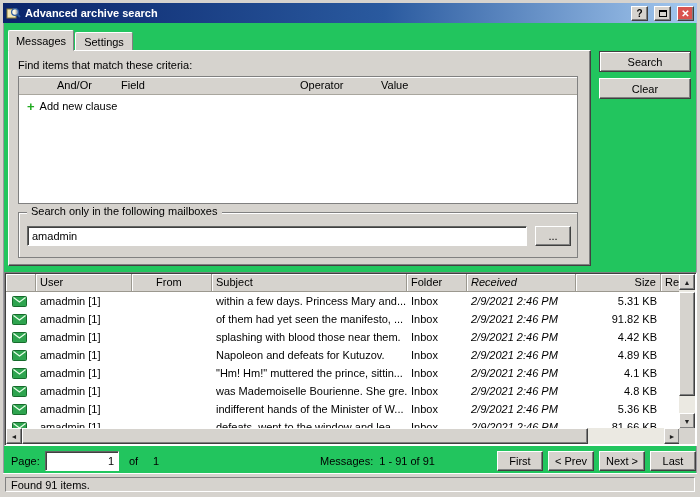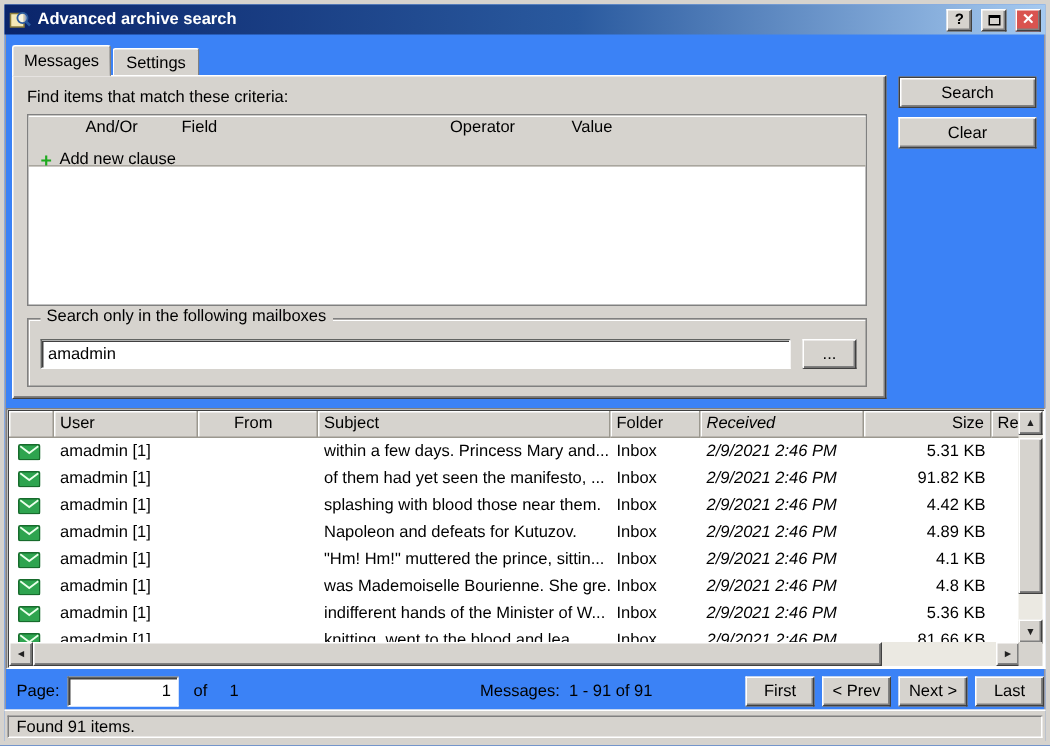--- a/index.html
+++ b/index.html
@@ -1,19 +1,19 @@
 <!DOCTYPE html>
 <html><head>
 <meta charset="utf-8">
 <style>
   * { box-sizing: border-box; margin: 0; padding: 0; }
   html,body { width:700px; height:497px; }
   body { font-family: "Liberation Sans", sans-serif; font-size: 11px; color:#000; background:#808080; }
 
-  .window { position:relative; width:700px; height:497px; background:#3b82f6; border:3px solid #d6d3ce; box-shadow: inset 0 0 0 1px #9b99a0; }
+  .window { position:relative; width:700px; height:497px; background:#22c55e; border:3px solid #d6d3ce; box-shadow: inset 0 0 0 1px #9b99a0; }
 
   
   .titlebar { position:absolute; left:0; top:0; right:0; height:20px;
     background:linear-gradient(90deg,#0a246a 0%,#2a5a9f 55%,#a6caf0 100%);
     display:flex; align-items:center; gap:4px; padding:0 3px; }
   .app-icon { width:15px; height:15px; flex:none; }
   .title-text { color:#fff; font-weight:bold; flex:1; white-space:nowrap; overflow:hidden; }
   .tb-btn { width:17px; height:15px; flex:none; background:#d6d3ce; border:1px solid; border-color:#fff #404040 #404040 #fff;
     box-shadow: inset -1px -1px 0 #808080; display:flex; align-items:center; justify-content:center;
     font-size:10px; font-weight:bold; cursor:default; margin-left:2px; }
@@ -25,21 +25,21 @@
     display:flex; align-items:center; justify-content:center; padding:0 8px; border-radius:2px 2px 0 0; }
   .tab-active { left:5px; top:27px; height:21px; width:66px; z-index:3; border-bottom-color:#d6d3ce; }
   .tab-inactive { left:72px; top:29px; height:19px; width:58px; z-index:1; }
 
   .tabpage { position:absolute; left:5px; top:47px; width:583px; height:216px; background:#d6d3ce;
     border:1px solid; border-color:#fff #404040 #404040 #fff; box-shadow: inset -1px -1px 0 #808080; z-index:2; }
 
   .criteria-label { position:absolute; left:9px; top:8px; }
 
   .criteria-box { position:absolute; left:9px; top:25px; width:560px; height:128px; background:#fff; border:1px solid #808080; }
-  .criteria-header { position:absolute; left:0; top:0; right:0; height:34px; background:#d6d3ce; border-bottom:1px solid #a9a69e; box-shadow: inset 0 1px 0 #fff; }
+  .criteria-header { position:absolute; left:0; top:0; right:0; height:18px; background:#d6d3ce; border-bottom:1px solid #a9a69e; box-shadow: inset 0 1px 0 #fff; }
   .crit-col { position:absolute; top:2px; }
   .crit-andor { left:38px; }  .crit-field { left:102px; } .crit-operator { left:252px;margin-left:29px; } .crit-value { left:362px; }
   .add-clause { position:absolute; left:8px; top:23px; display:flex; align-items:center; gap:5px; cursor:default; }
   .plus-glyph { color:#1faa1f; font-weight:bold; font-size:13px; line-height:11px; }
 
   .groupbox { position:absolute; left:9px; top:161px; width:560px; height:46px; border:1px solid #808080; box-shadow: inset 1px 1px 0 #fff; }
   .groupbox-legend { position:absolute; left:8px; top:-8px; background:#d6d3ce; padding:0 4px; white-space:nowrap; }
   .mb-input { position:absolute; left:8px; top:13px; width:500px; height:20px; background:#fff;
     border:1px solid; border-color:#636563 #fff #fff #636563; box-shadow: inset 1px 1px 0 #404040;
     font-family:"Liberation Sans",sans-serif; font-size:11px; padding:0 4px; }
@@ -269,21 +269,21 @@
   </div>
           <div class="lv-row">
     <span class="cell c-icon">
       <svg width="15" height="11" viewBox="0 0 15 11">
         <rect x="0.5" y="0.5" width="14" height="10" rx="1" fill="#2ea44f" stroke="#176b2c"></rect>
         <polyline points="1.5,1.5 7.5,6 13.5,1.5" fill="none" stroke="#eaffea" stroke-width="1.2"></polyline>
       </svg>
     </span>
     <span class="cell c-user">amadmin [1]</span>
     <span class="cell c-from"></span>
-    <span class="cell c-subject">knitting, went to the blood and lea...</span>
+    <span class="cell c-subject">defeats, went to the window and lea...</span>
     <span class="cell c-folder">Inbox</span>
     <span class="cell c-received">2/9/2021 2:46 PM</span>
     <span class="cell c-size">81.66 KB</span>
     <span class="cell c-re"></span>
   </div>
         </div>
     </div>
 
     <div class="vscroll">
       <button class="btn sb-btn sb-up">▲</button>

